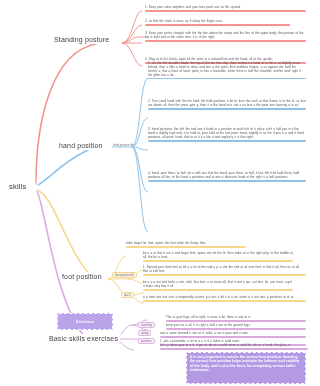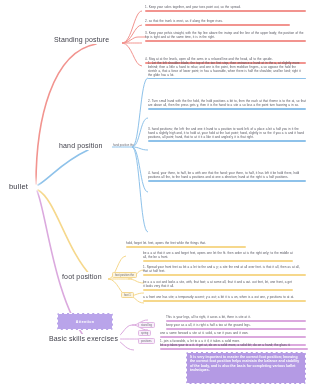--- a/index.html
+++ b/index.html
@@ -178,21 +178,21 @@
       <path d="M112 339 C122 339 124 325 132 325"></path>
       <path d="M132 325 C140 325 140 320 148 320"></path>
       <path d="M132 325 C140 325 140 330 148 330"></path>
       <path d="M112 339 C122 339 124 339 132 339"></path>
       <path d="M132 339 C140 339 140 339 148 339"></path>
       <path d="M112 339 C122 339 124 350 134 350"></path>
     </g>
   </svg>
 
   <div class="root-node">
-    <span>bullet</span>
+    <span>skills</span>
   </div>
 
   <div class="branch-label" id="label-standing">
     <span>Standing posture</span>
   </div>
   <div class="branch-label" id="label-hand">
     <span>hand position</span>
   </div>
   <div class="branch-label" id="label-foot">
     <span>foot position</span>

